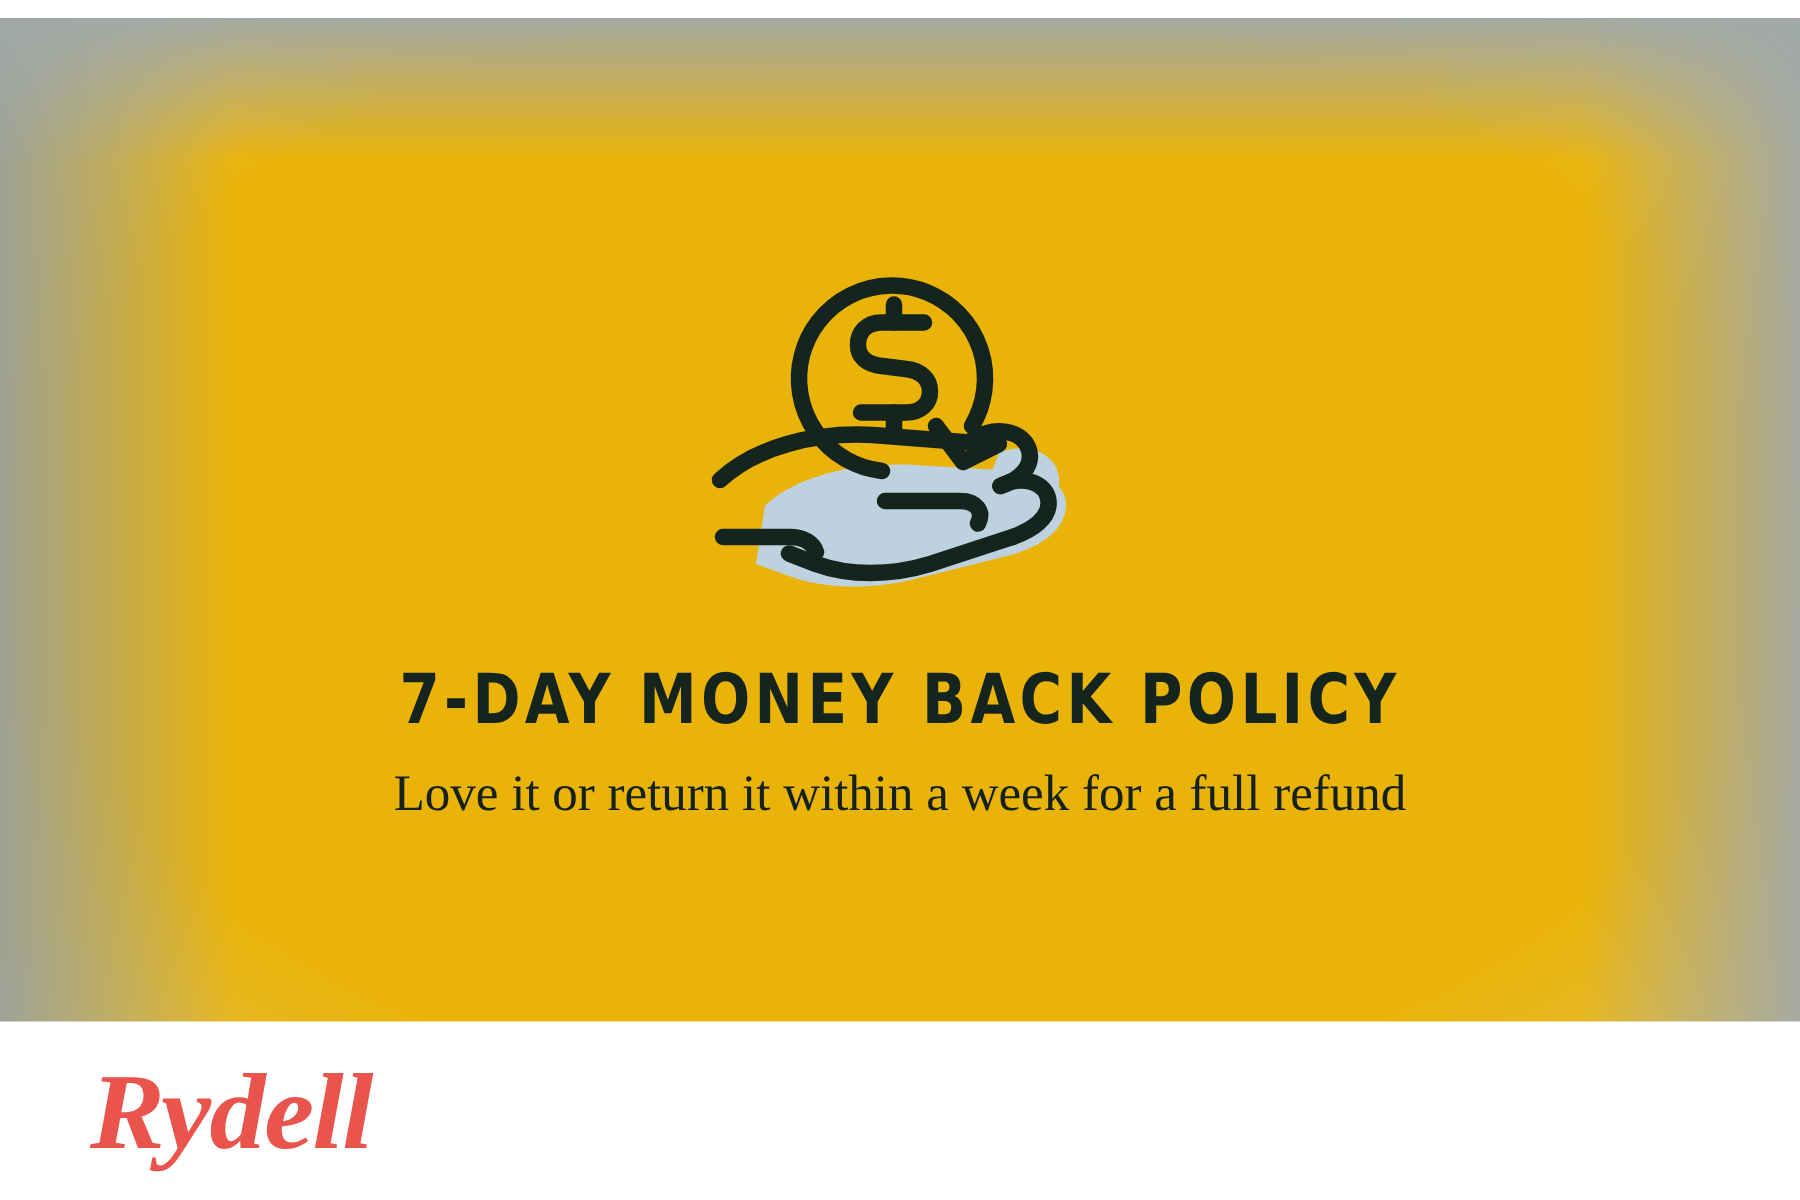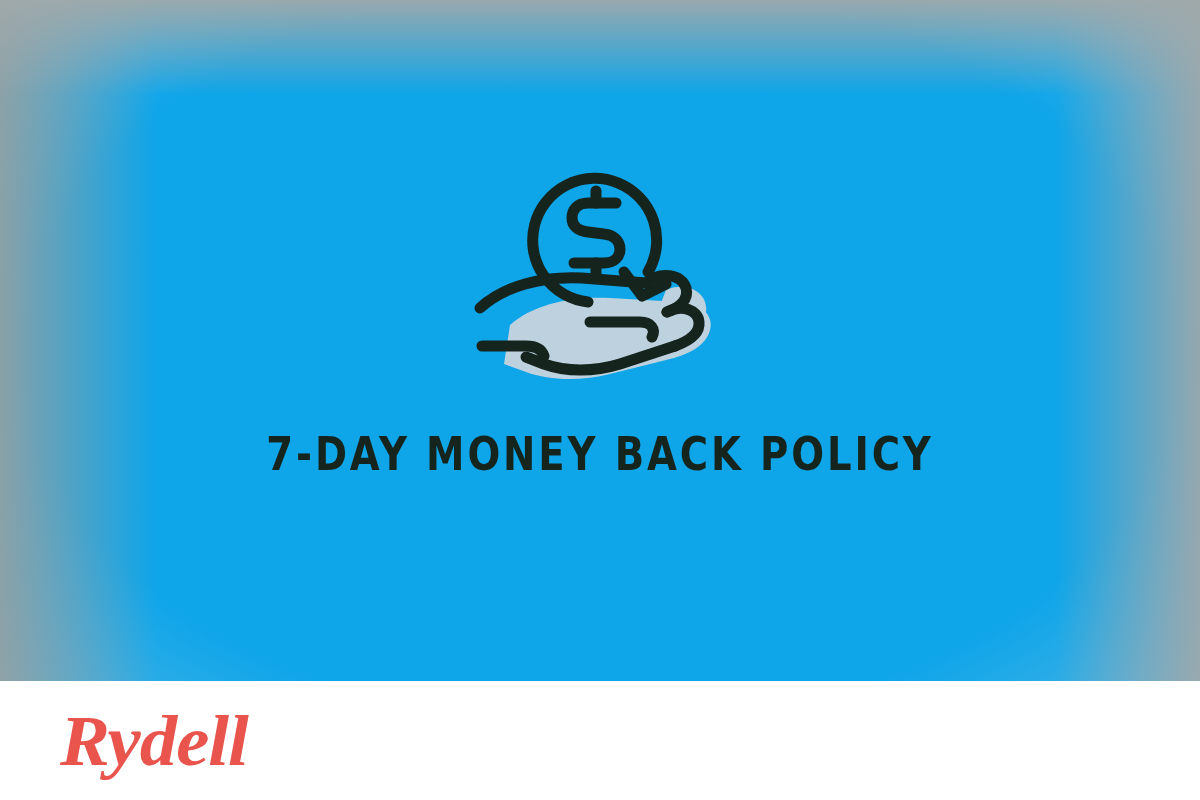--- a/index.html
+++ b/index.html
@@ -17,24 +17,24 @@
     width: 1200px;
     height: 800px;
     overflow: hidden;
     background: #ffffff;
   }
 
   
   .hero {
     position: absolute;
     left: 0;
-    top: 0;
+    top: 12px;
     width: 1200px;
     height: 681px;
-    background: #0ea5e9;
+    background: #eab308;
     overflow: hidden;
   }
   .hero-vignette {
     position: absolute;
     inset: 0;
     background:
       radial-gradient(120% 135% at 50% 52%,
         rgba(233,242,252,0) 0%,
         rgba(233,242,252,0) 40%,
         rgba(205,213,219,0.55) 68%,
@@ -223,20 +223,21 @@
 
             <path d="M12 196
                      L 56 196
                      C 66 196, 72 200, 74 206"></path>
           </g>
         </svg>
       </div>
 
       <div class="headline">7-DAY MONEY BACK POLICY</div>
 
+      <div class="subhead">Love it or return it within a week for a full refund</div>
 
     </div>
   </div>
 
   <div class="footer">
     <div class="logo">Rydell</div>
 
   </div>
 
 </div>

